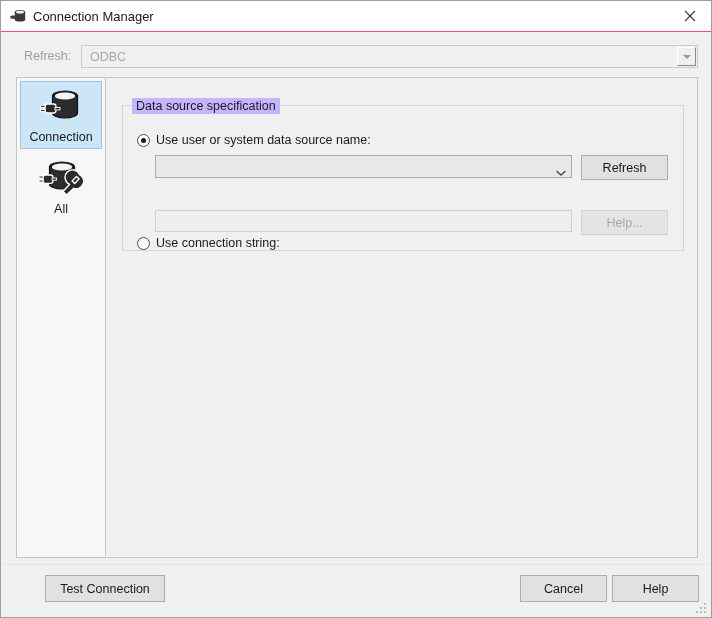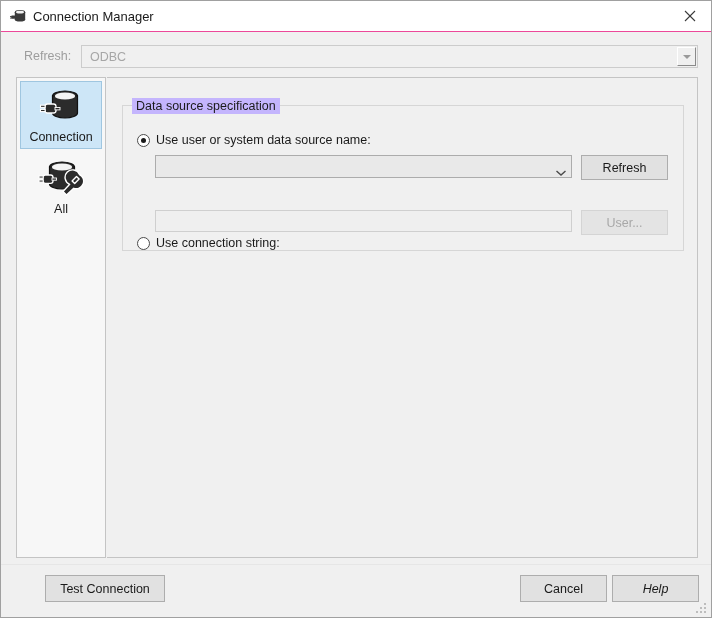--- a/index.html
+++ b/index.html
@@ -362,34 +362,34 @@
 
       <div class="btn" style="left:458px; top:49px; width:87px; height:25px;">Refresh</div>
 
       <div class="radio-row" style="left:14px; top:81px;margin-top:48px;">
         <span class="radio"></span>
         <span class="radio-label">Use connection string:</span>
       </div>
 
       <input class="textbox disabled" style="left: 32px; top: 104px; width: 417px; height: 22px;" type="text" disabled="" placeholder="">
 
-      <div class="btn disabled" style="left:458px; top:104px; width:87px; height:25px;">User...</div>
+      <div class="btn disabled" style="left:458px; top:104px; width:87px; height:25px;">Help...</div>
     </div>
 
 
   </div>
 
   <div id="footer-sep"></div>
 
   <div class="btn" style="left:36px; top:574px; width:120px; height:27px;margin-left:8px;">Test Connection</div>
 
 
   <div class="btn" style="left:519px; top:574px; width:87px; height:27px;">Cancel</div>
 
-  <div class="btn" style="left:611px; top:574px; width:87px; height:27px;font-style:italic;">Help</div>
+  <div class="btn" style="left:611px; top:574px; width:87px; height:27px;">Help</div>
 
   <span id="grip">
     <svg width="13" height="13" viewBox="0 0 13 13">
       <g fill="#bdbdbd">
         <rect x="9" y="1" width="2" height="2"></rect>
         <rect x="5" y="5" width="2" height="2"></rect>
         <rect x="9" y="5" width="2" height="2"></rect>
         <rect x="1" y="9" width="2" height="2"></rect>
         <rect x="5" y="9" width="2" height="2"></rect>
         <rect x="9" y="9" width="2" height="2"></rect>

